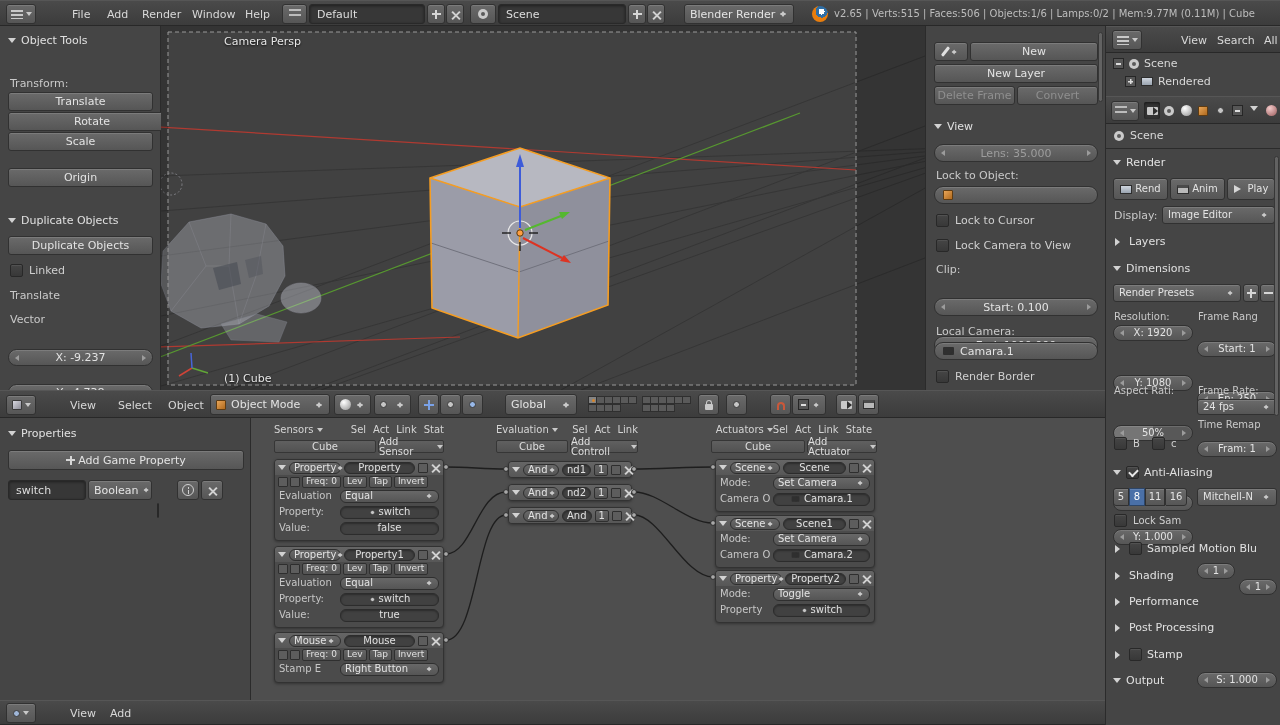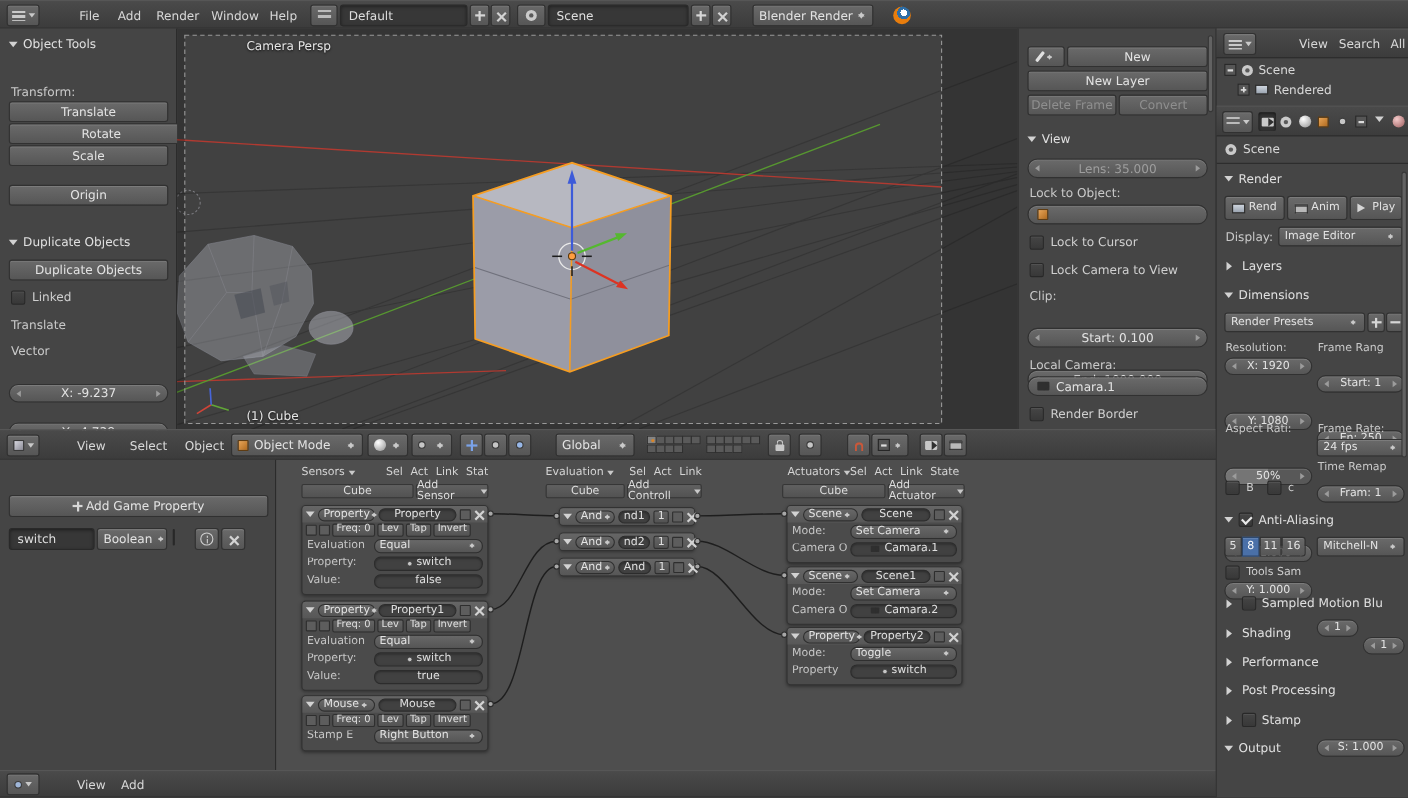--- a/index.html
+++ b/index.html
@@ -119,20 +119,21 @@
         <span class="i-plus"></span>
       </div>
     <div class="abs btn" style="left:647px;top:3px;width:18px;height:20px">
         <span class="i-x"></span>
       </div>
     <div class="abs btn menu" style="left:684px;top:3px;width:110px;height:20px">
         <span>Blender Render</span>
         <span class="updn"></span>
       </div>
     <div class="abs" style="left:812px;top:5px;width:16px;height:16px;border-radius:50%;background:radial-gradient(circle at 60% 35%,#fff 0 3px,#2f6ea5 3px 6px,#e87d0d 6px)"></div>
+    <span class="abs t10" style="left:834px;top:8px;color:#bdbdbd;white-space:nowrap">v2.65 | Verts:515 | Faces:506 | Objects:1/6 | Lamps:0/2 | Mem:9.77M (0.11M) | Cube</span>
   </div>
 
   <div class="abs region" style="left:0;top:26px;width:161px;height:364px;border-right:1px solid #2b2b2b">
     <div class="phead" style="padding:8px 0 0 8px">
         <span class="tri-d"></span>
         <span>Object Tools</span>
       </div>
     <span class="abs lab" style="left:10px;top:52px">Transform:</span>
     <div class="abs btn" style="left:8px;top:66px;width:145px;height:19px">
         <span>Translate</span>
@@ -467,21 +468,21 @@
       <div class="btn t10" style="width:22px;height:18px;border-radius:0 3px 3px 0">
           <span>16</span>
         </div>
     </div>
     <div class="abs btn menu t10" style="left:91px;top:462px;width:80px;height:18px">
         <span>Mitchell-N</span>
         <span class="updn sm"></span>
       </div>
     <div class="abs chkrow t10" style="left:8px;top:488px">
         <span class="chk"></span>
-        <span>Tools Sam</span>
+        <span>Lock Sam</span>
       </div>
     <div class="abs btn pill num arr t10" style="left:91px;top:486px;width:80px;height:16px">
         <span>S: 1.000</span>
       </div>
 
     <div class="abs phead" style="left:7px;top:516px">
         <span class="tri-r"></span>
         <span class="chk"></span>
         <span>Sampled Motion Blu</span>
       </div>
@@ -586,20 +587,24 @@
         <span class="i-cam" style="background:#c9c9c9"></span>
       </div>
     <div class="abs btn" style="left:858px;top:3px;width:21px;height:21px">
         <span class="i-clap"></span>
       </div>
   </div>
 
   <div class="abs" style="left:0;top:418px;width:1105px;height:282px;background:#4e4e4e"></div>
 
   <div class="abs region" style="left:0;top:418px;width:251px;height:282px;border-right:1px solid #2b2b2b">
+    <div class="phead" style="padding:9px 0 0 8px">
+        <span class="tri-d"></span>
+        <span>Properties</span>
+      </div>
     <div class="abs btn" style="left:8px;top:32px;width:236px;height:20px">
         <span class="i-plus"></span>
         <span>Add Game Property</span>
       </div>
     <div class="abs dark row" style="left:8px;top:62px;width:78px;height:20px;border-radius:3px;padding:0 7px">
         <span>switch</span>
       </div>
     <div class="abs btn menu" style="left:88px;top:62px;width:64px;height:20px">
         <span>Boolean</span>
         <span class="updn sm"></span>

